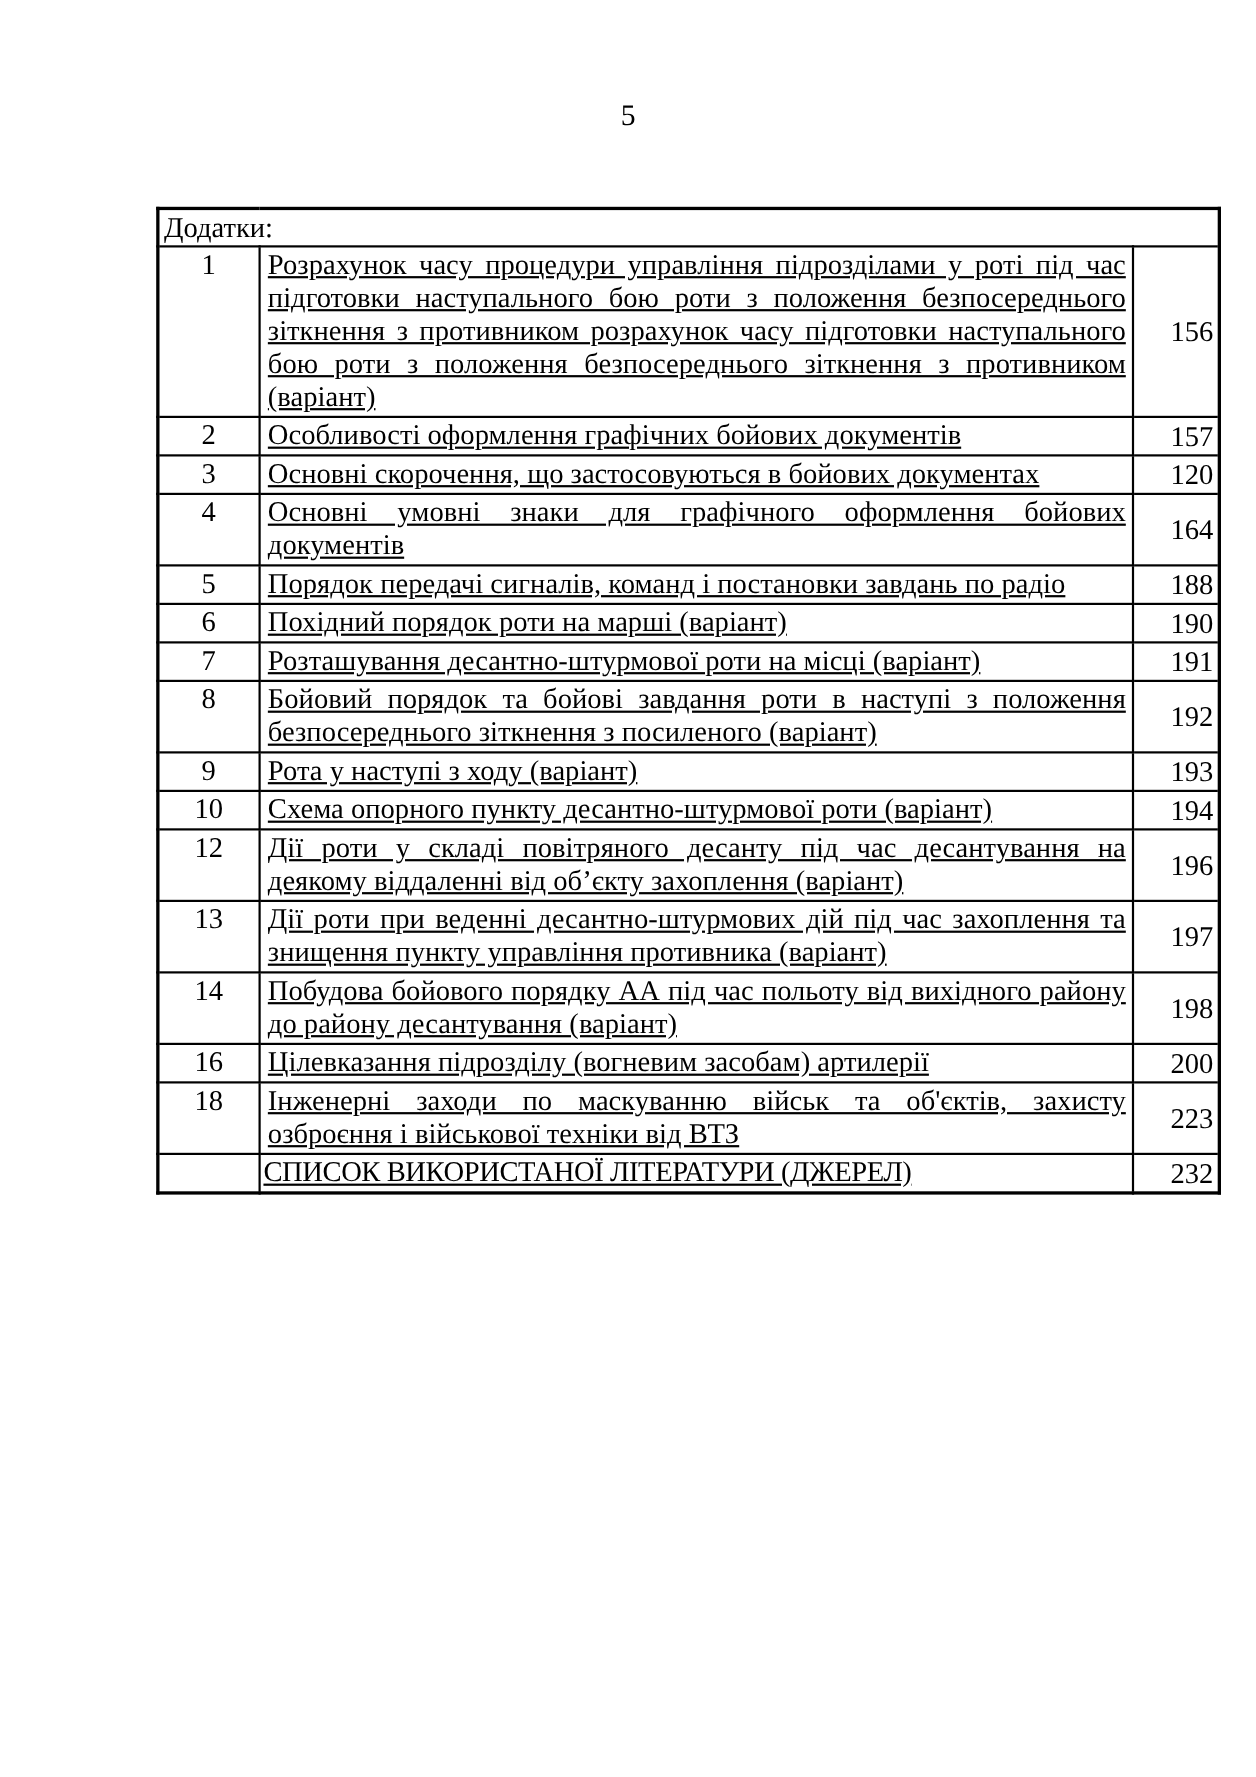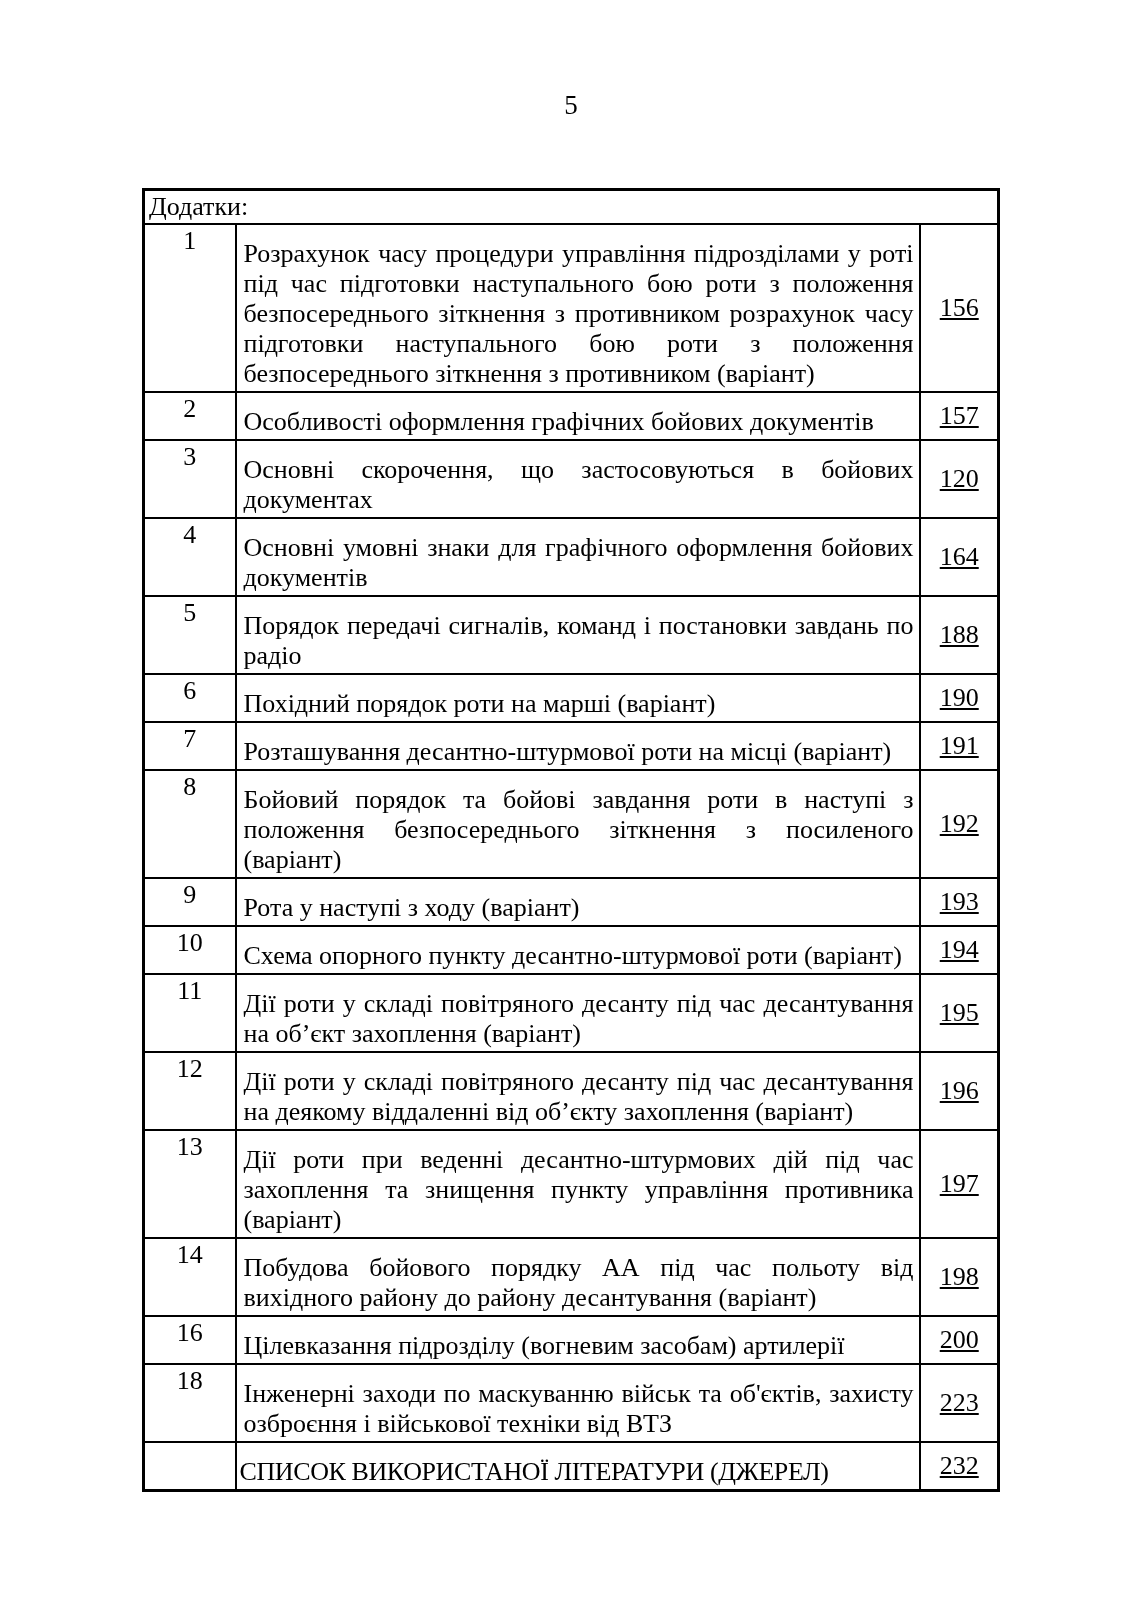--- a/index.html
+++ b/index.html
@@ -21,21 +21,21 @@
     left: 0;
     width: 1142px;
     text-align: center;
     font-size: 27px;
     line-height: 30px;
   }
   table.toc-table {
     position: absolute;
     left: 142px;
     top: 188px;
-    width: 858px;
+    width: 968px;
     border-collapse: collapse;
     table-layout: fixed;
     font-size: 26px;
     line-height: 30px;
     border: 3px solid #000;
   }
   .toc-table td, .toc-table th {
     border: 2px solid #000;
     vertical-align: top;
     padding: 1px 4px;
@@ -46,26 +46,26 @@
     text-align: left;
     padding: 1px 2px 1px 4px;
     height: 30px;
   }
   .toc-table td.cell-num {
     text-align: center;
   }
   .toc-table td.cell-title {
     text-align: justify;
     text-justify: inter-word;
-    padding: 14px 6px 2px 7px;
+    padding: 1px 6px 2px 7px;
+    text-decoration: underline;
   }
   .toc-table td.cell-page {
-    text-align: center;
+    text-align: right;
     vertical-align: middle;
-    text-decoration: underline;
   }
   .toc-table tr:last-child td.cell-title {
     letter-spacing: -0.4px;
     padding-left: 3px;
   }
 </style>
 </head>
 <body>
 
 <div class="page-number">5</div>
@@ -127,25 +127,20 @@
         <td class="cell-num">9</td>
         <td class="cell-title">Рота у наступі з ходу (варіант)</td>
         <td class="cell-page">193</td>
       </tr>
       <tr>
         <td class="cell-num">10</td>
         <td class="cell-title">Схема опорного пункту десантно-штурмової роти (варіант)</td>
         <td class="cell-page">194</td>
       </tr>
       <tr>
-        <td class="cell-num">11</td>
-        <td class="cell-title">Дії роти у складі повітряного десанту під час десантування на об’єкт захоплення (варіант)</td>
-        <td class="cell-page">195</td>
-      </tr>
-      <tr>
         <td class="cell-num">12</td>
         <td class="cell-title">Дії роти у складі повітряного десанту під час десантування на деякому віддаленні від об’єкту захоплення (варіант)</td>
         <td class="cell-page">196</td>
       </tr>
       <tr>
         <td class="cell-num">13</td>
         <td class="cell-title">Дії роти при веденні десантно-штурмових дій під час захоплення та знищення пункту управління противника (варіант)</td>
         <td class="cell-page">197</td>
       </tr>
       <tr>

